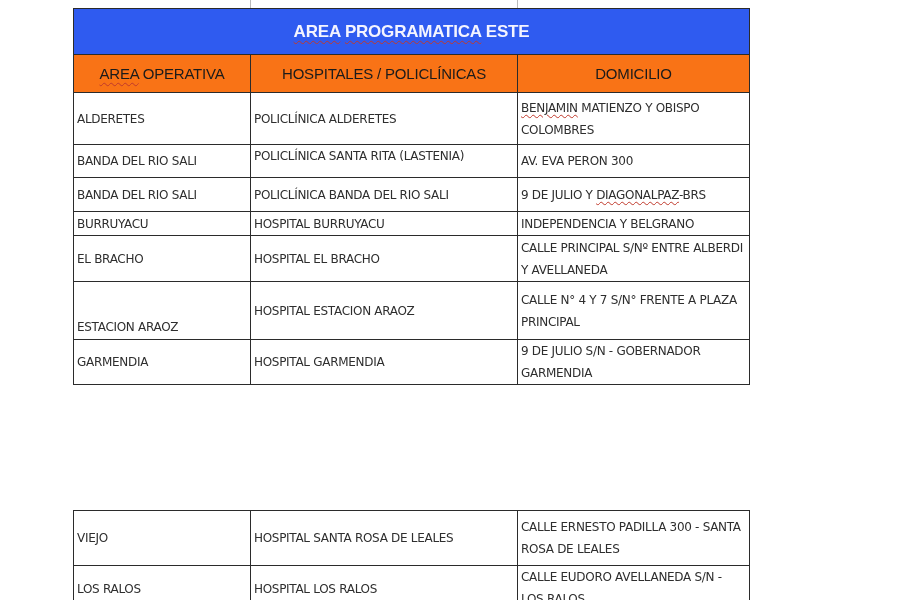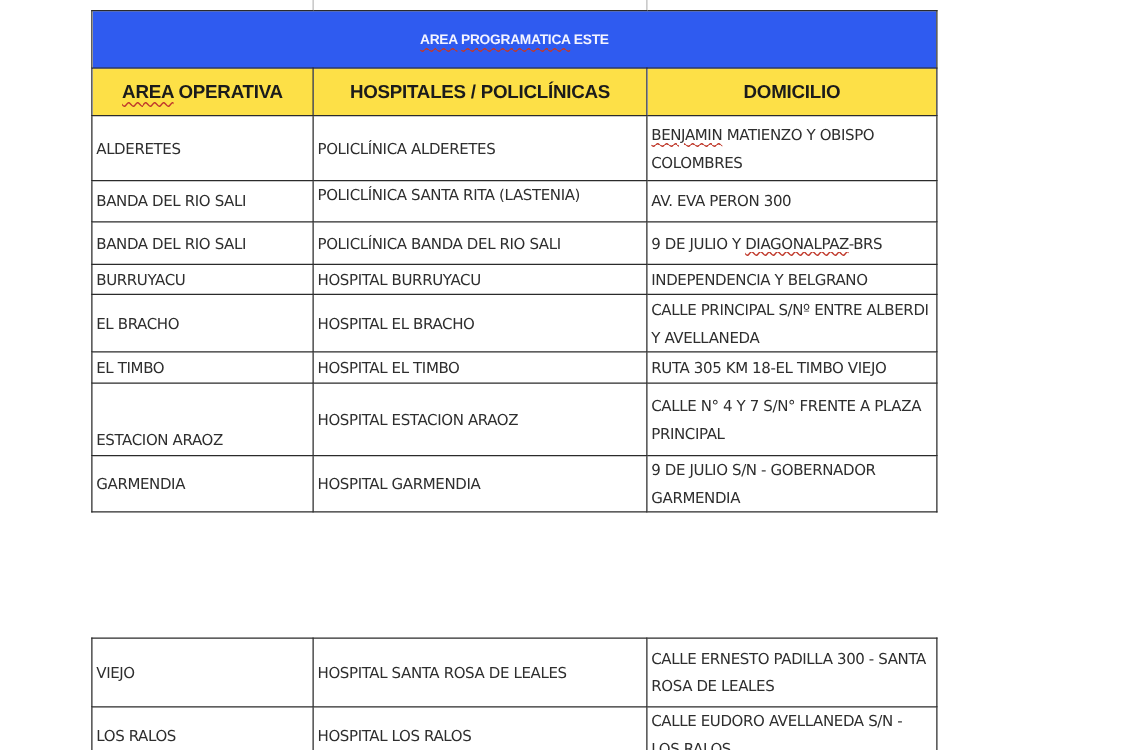--- a/index.html
+++ b/index.html
@@ -22,30 +22,30 @@
   }
   #t1 { top: 8px; }
   #t2 { top: 510px; }
   .col1 { width: 177px; }
   .col2 { width: 267px; }
   .col3 { width: 232px; }
   .title-cell {
     background: #2f5bf0;
     color: #f4f4ff;
     font-weight: bold;
-    font-size: 11px;
+    font-size: 17px;
     text-align: center;
     height: 45px;
     letter-spacing: -0.2px;
   }
   .title-cell span { text-decoration: underline wavy #c0392b; text-decoration-thickness: 1px; text-underline-offset: 3px; }
   .hdr-cell {
-    background: #fde047;
+    background: #f97316;
     color: #1b1b1b;
-    font-weight: bold;
+    font-weight: normal;
     font-size: 15px;
     text-align: center;
     height: 37px;
     letter-spacing: -0.2px;
   }
   .hdr-cell .sp { text-decoration: underline wavy #c0392b; text-decoration-thickness: 1px; text-underline-offset: 3px; }
   .cell {
     font-family: "DejaVu Sans", sans-serif;
     font-size: 12px;
     color: #2e2e2e;
@@ -97,25 +97,20 @@
   <tr style="height:24px">
     <td class="cell">BURRUYACU</td>
     <td class="cell">HOSPITAL BURRUYACU</td>
     <td class="cell">INDEPENDENCIA Y BELGRANO</td>
   </tr>
   <tr style="height:46px">
     <td class="cell">EL BRACHO</td>
     <td class="cell">HOSPITAL EL BRACHO</td>
     <td class="cell">CALLE PRINCIPAL S/Nº ENTRE ALBERDI Y AVELLANEDA</td>
   </tr>
-  <tr style="height:25px">
-    <td class="cell">EL TIMBO</td>
-    <td class="cell">HOSPITAL EL TIMBO</td>
-    <td class="cell">RUTA 305 KM 18-EL TIMBO VIEJO</td>
-  </tr>
   <tr style="height:58px">
     <td class="cell bottom">ESTACION ARAOZ</td>
     <td class="cell">HOSPITAL ESTACION ARAOZ</td>
     <td class="cell">CALLE N° 4 Y 7 S/N° FRENTE A PLAZA PRINCIPAL</td>
   </tr>
   <tr style="height:45px">
     <td class="cell">GARMENDIA</td>
     <td class="cell">HOSPITAL GARMENDIA</td>
     <td class="cell">9 DE JULIO S/N - GOBERNADOR GARMENDIA</td>
   </tr>

